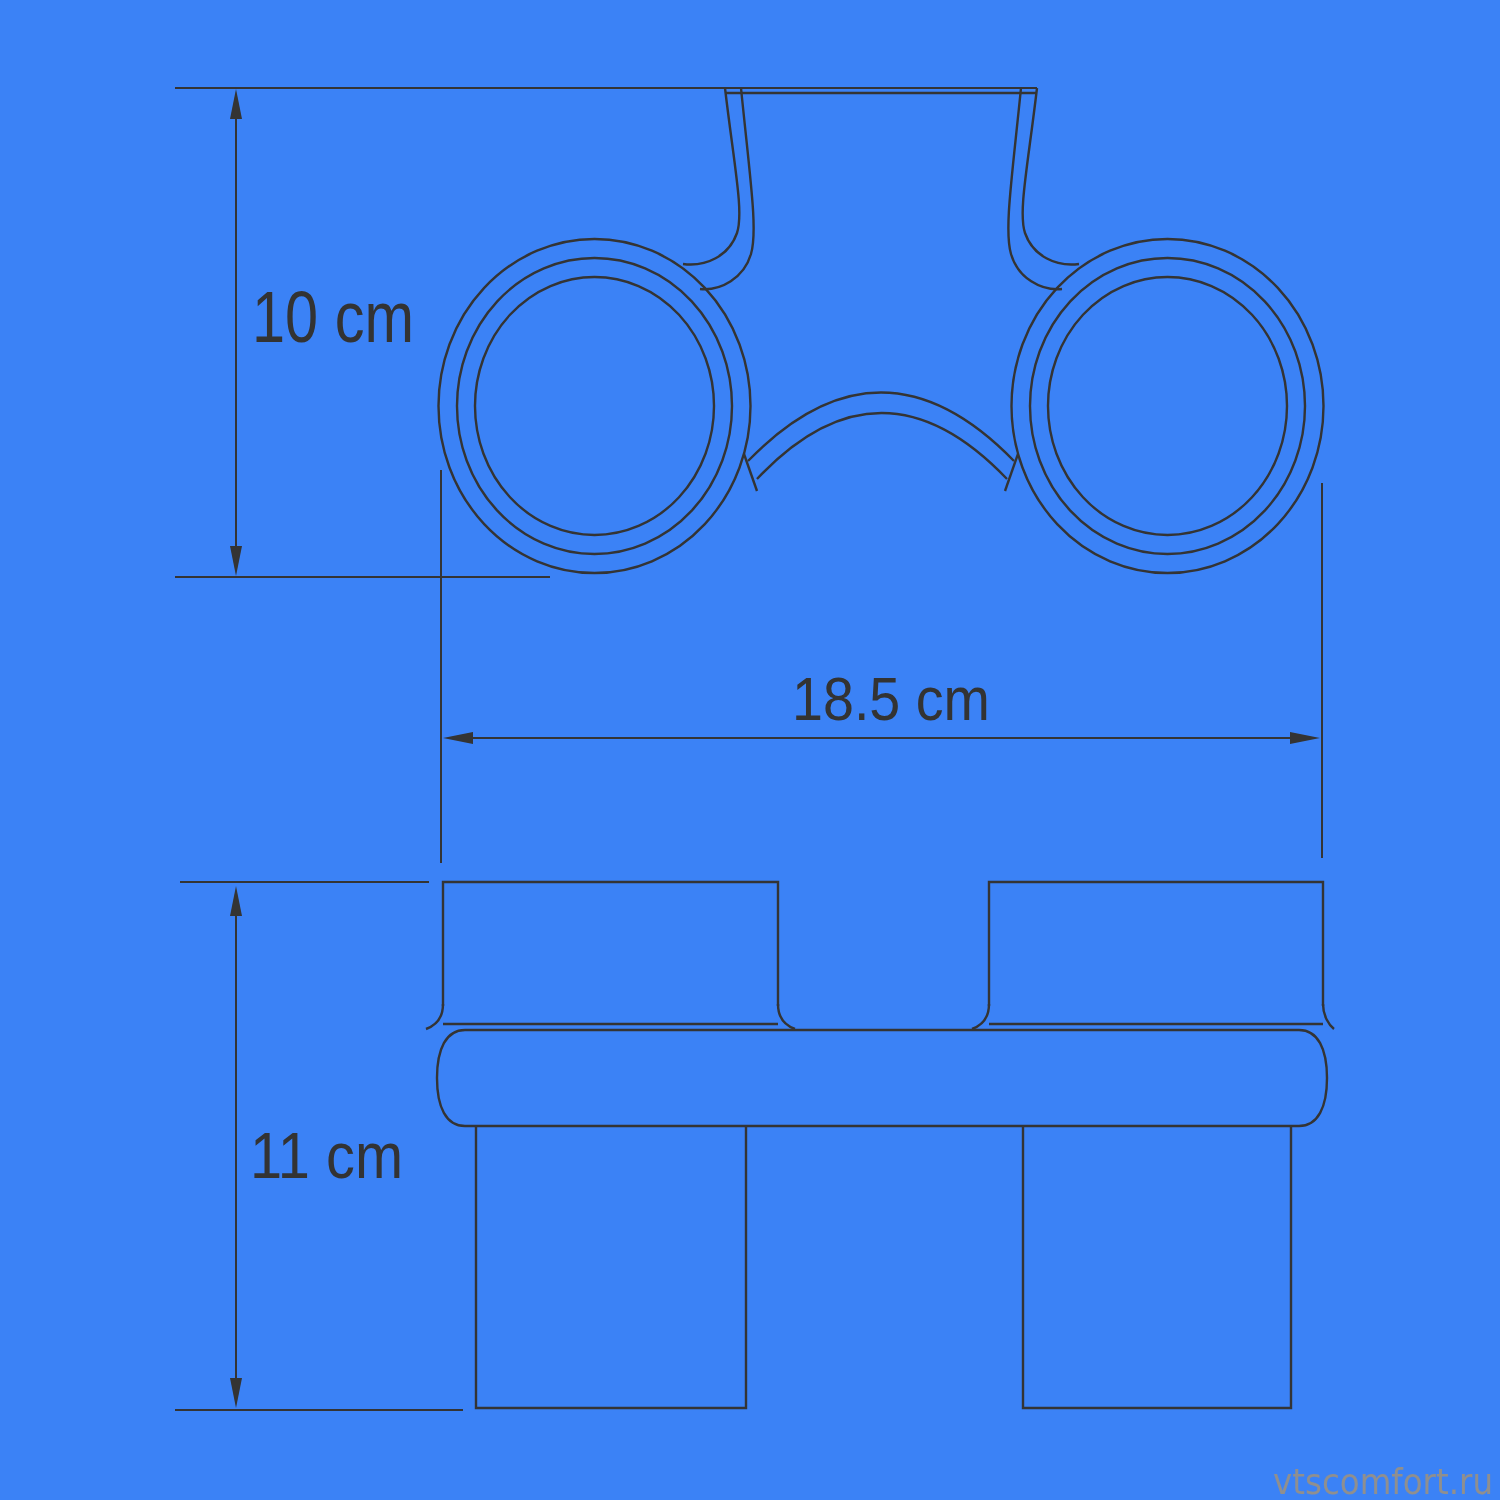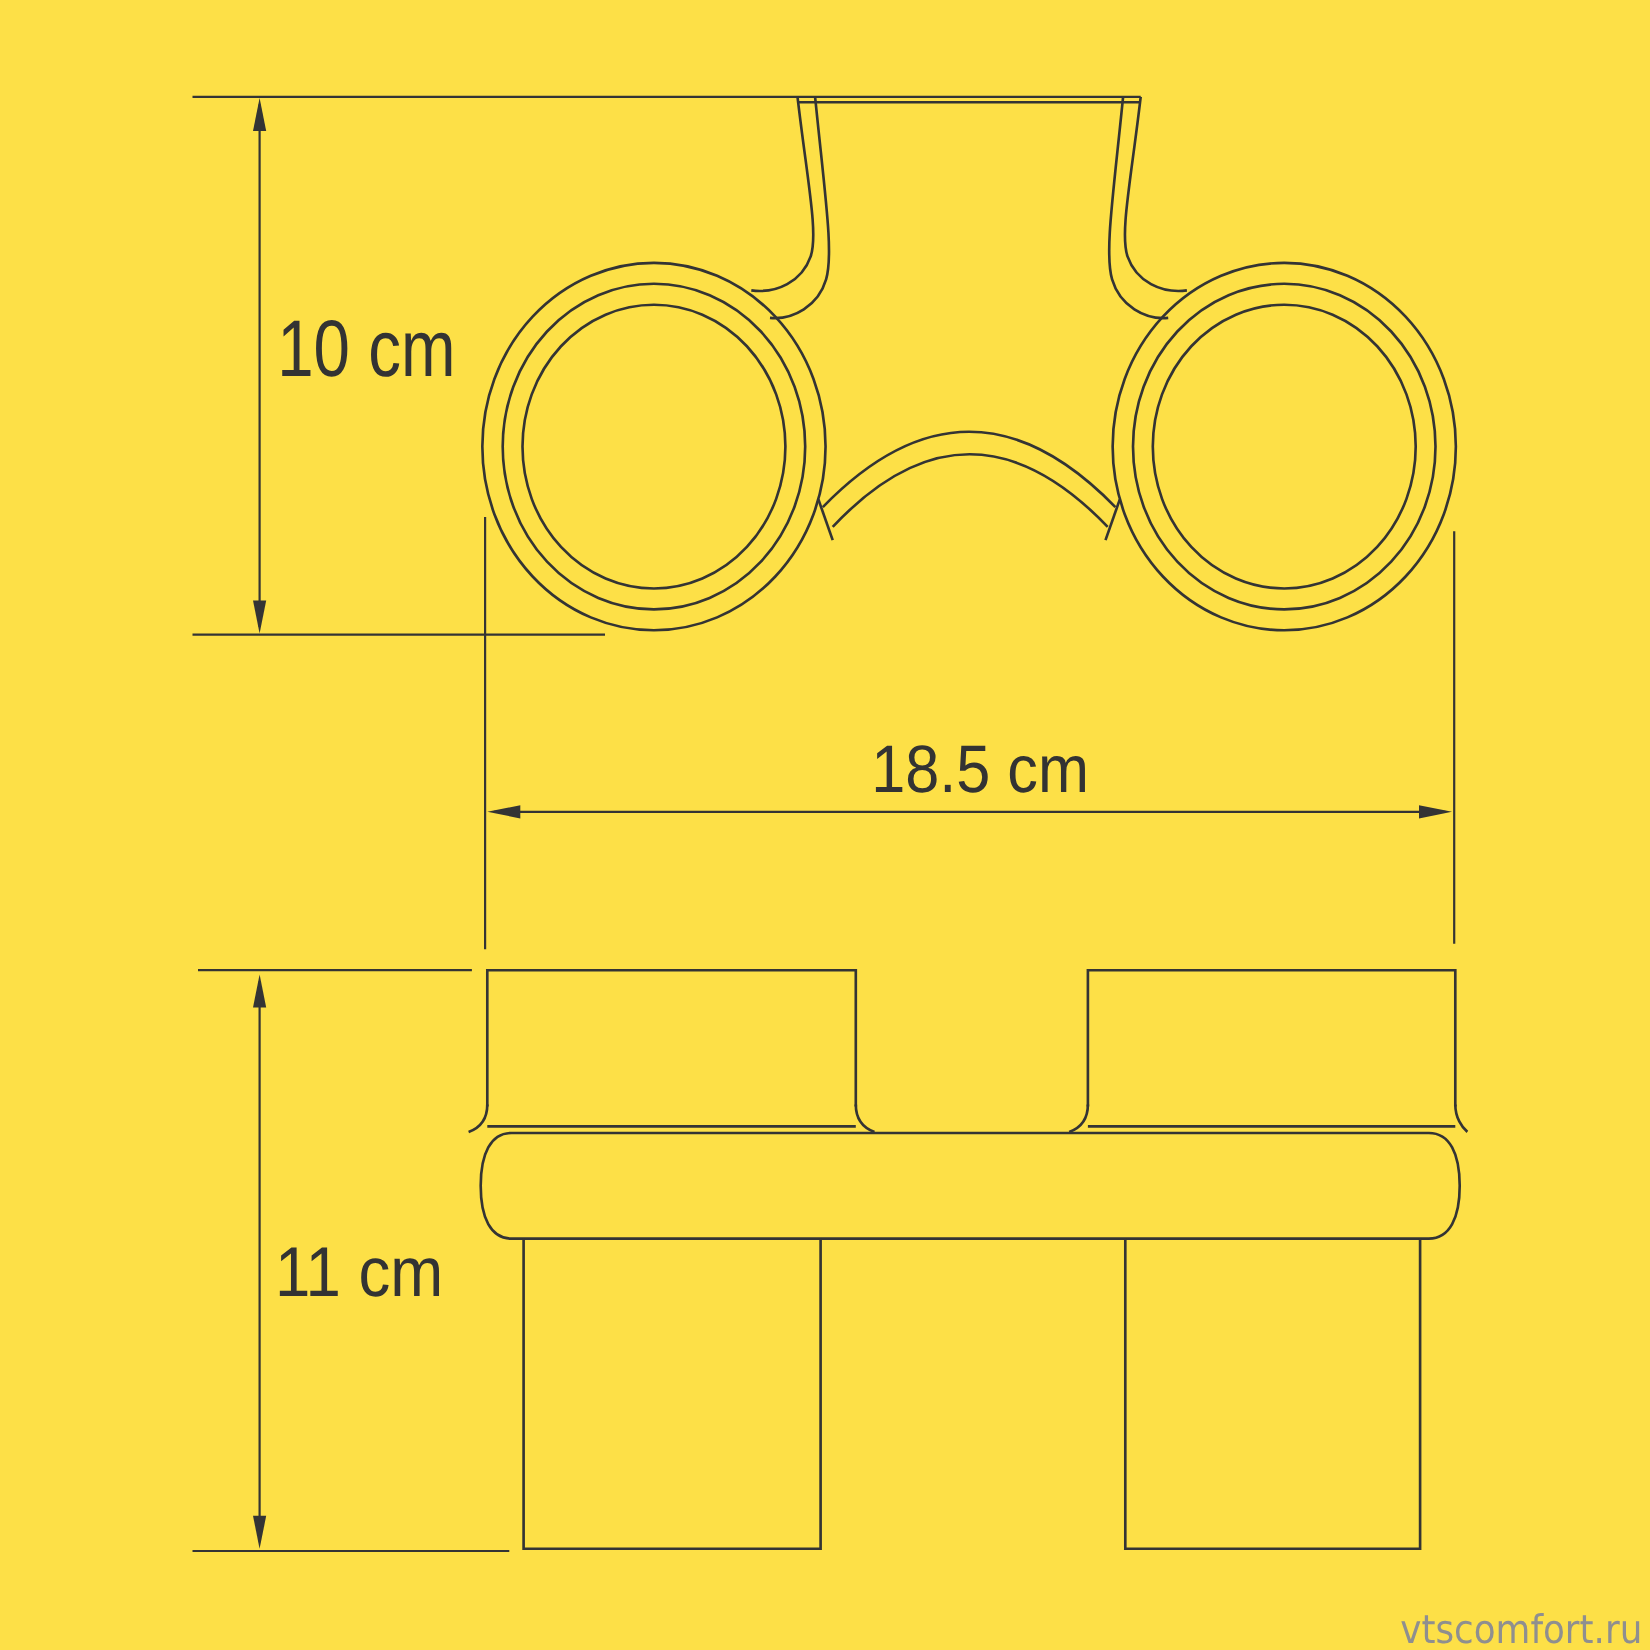--- a/index.html
+++ b/index.html
@@ -4,21 +4,21 @@
 <style>
   html, body {
     margin: 0;
     padding: 0;
     background: #ffffff;
   }
   .canvas {
     position: relative;
     width: 1500px;
     height: 1500px;
-    background: #fde047;
+    background: #3b82f6;
     overflow: hidden;
   }
   svg {
     display: block;
   }
   .draw {
     fill: none;
     stroke: #343434;
     stroke-width: 2.4;
   }

